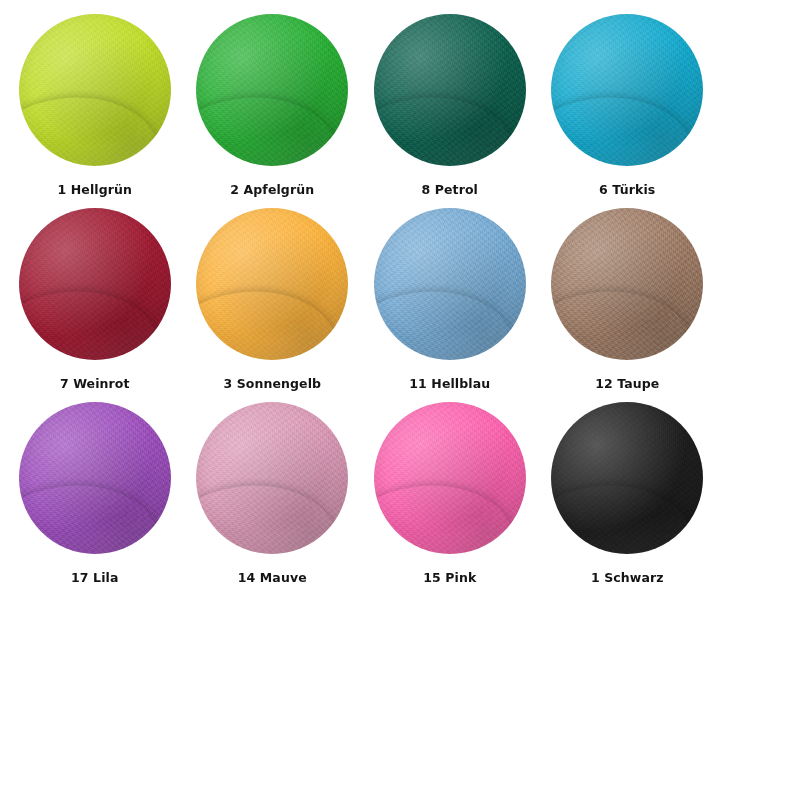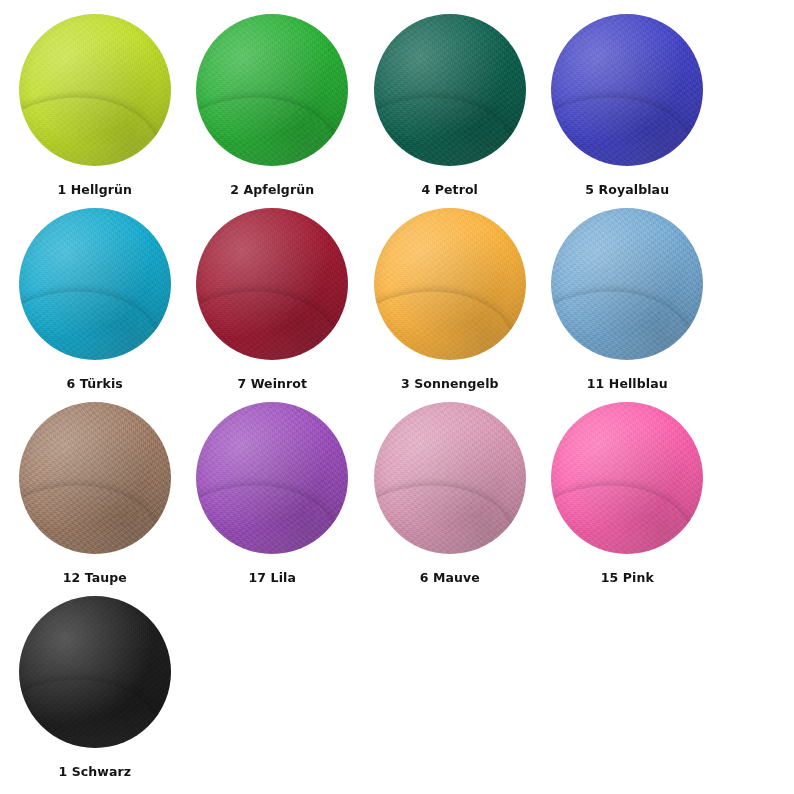--- a/index.html
+++ b/index.html
@@ -107,27 +107,21 @@
     <div class="swatch-cell">
       <div class="swatch-disc-wrap">
         <div class="swatch-disc" style="background-color: rgb(42, 174, 54);"></div>
       </div>
       <div class="swatch-label">2 Apfelgrün</div>
     </div>
     <div class="swatch-cell">
       <div class="swatch-disc-wrap">
         <div class="swatch-disc" style="background-color: rgb(16, 96, 78);"></div>
       </div>
-      <div class="swatch-label">4 Petrol</div>
-    </div>
-    <div class="swatch-cell">
-      <div class="swatch-disc-wrap">
-        <div class="swatch-disc" style="background-color: rgb(67, 67, 196);"></div>
-      </div>
-      <div class="swatch-label">5 Royalblau</div>
+      <div class="swatch-label">8 Petrol</div>
     </div>
     <div class="swatch-cell">
       <div class="swatch-disc-wrap">
         <div class="swatch-disc" style="background-color: rgb(23, 168, 204);"></div>
       </div>
       <div class="swatch-label">6 Türkis</div>
     </div>
     <div class="swatch-cell">
       <div class="swatch-disc-wrap">
         <div class="swatch-disc" style="background-color: rgb(158, 28, 51);"></div>
@@ -155,21 +149,21 @@
     <div class="swatch-cell">
       <div class="swatch-disc-wrap">
         <div class="swatch-disc" style="background-color: rgb(155, 79, 187);"></div>
       </div>
       <div class="swatch-label">17 Lila</div>
     </div>
     <div class="swatch-cell">
       <div class="swatch-disc-wrap">
         <div class="swatch-disc" style="background-color: rgb(216, 152, 180);"></div>
       </div>
-      <div class="swatch-label">6 Mauve</div>
+      <div class="swatch-label">14 Mauve</div>
     </div>
     <div class="swatch-cell">
       <div class="swatch-disc-wrap">
         <div class="swatch-disc" style="background-color: rgb(250, 98, 172);"></div>
       </div>
       <div class="swatch-label">15 Pink</div>
     </div>
     <div class="swatch-cell">
       <div class="swatch-disc-wrap">
         <div class="swatch-disc" style="background-color: rgb(30, 30, 30);"></div>

